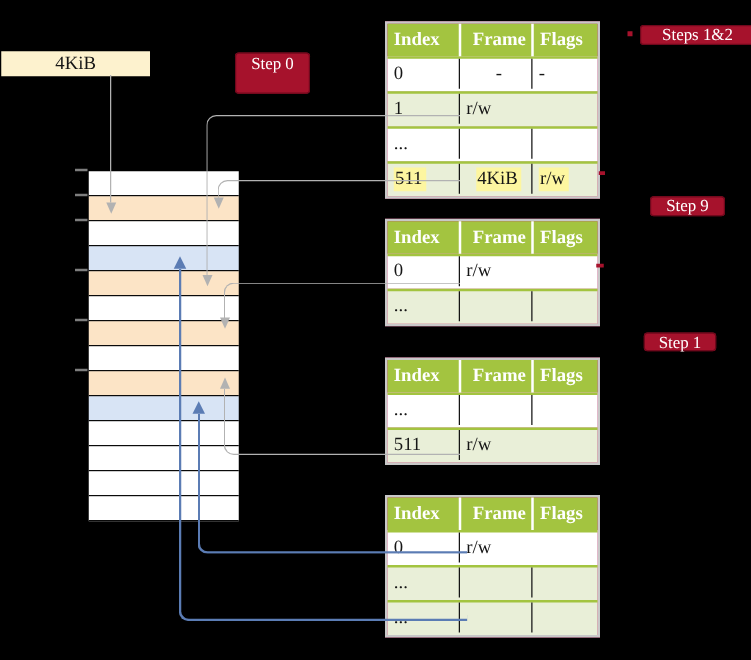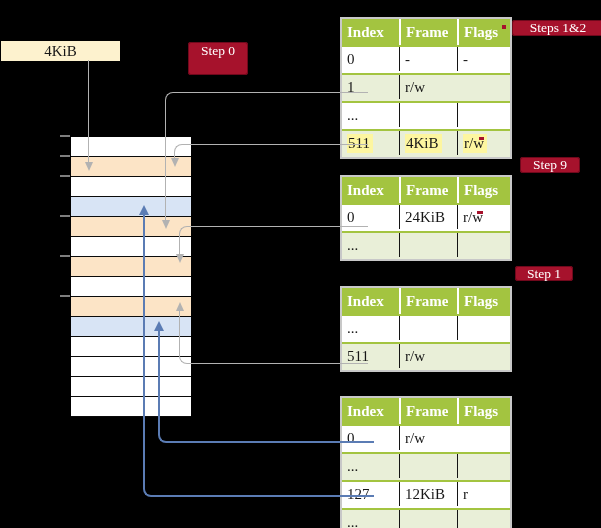--- a/index.html
+++ b/index.html
@@ -26,32 +26,32 @@
   
   #memory{position:absolute;left:70px;top:136px;width:120px;border:1px solid #000;}
   .mcell{width:120px;height:20px;box-sizing:border-box;border-bottom:1.5px solid #0a0a0a;}
   .mcell.white{background:#ffffff;}
   .mcell.orange{background:var(--cell-orange);}
   .mcell.blue{background:var(--cell-blue);}
   .tick{position:absolute;left:60px;width:10px;height:2px;background:#7e7e7e;}
   
   .ptable{
     position:absolute;left:308px;width:172px;box-sizing:border-box;
-    border:2px solid #c8c8c8;background:#be185d;margin-left:32px;
+    border:2px solid #c8c8c8;background:#be185d;
   }
   .thead{display:flex;background:var(--header-green);height:26px;}
   .th{box-sizing:border-box;height:26px;line-height:26px;padding-left:5px;
       color:#fff;font-weight:bold;font-size:15px;}
   .th+.th{border-left:2px solid #fff;}
   .trow{display:flex;height:26px;border-top:2px solid var(--header-green);background:#fff;}
   .trow.shade{background:var(--row-green);}
   .td{box-sizing:border-box;height:24px;line-height:24px;padding-left:5px;
       color:#161616;font-size:15px;white-space:nowrap;}
   .td+.td{border-left:1.5px solid #141414;}
-  .c0{width:57px;} .c1{width:58px;} .c2{width:53px;}
+  .c0{width:57px;} .c1{width:58px;text-align:center;} .c2{width:53px;}
   .hl{background:var(--highlight-yellow);padding:1px 3px 2px 1px;}
   
   .seg{position:absolute;}
   .head{position:absolute;width:0;height:0;}
   .mark{position:absolute;background:var(--badge-red);}
 </style>
 </head>
 <body>
 
 <div id="canvas">
@@ -125,21 +125,20 @@
         </div>
       </div>
       <div class="ptable" style="top: 175px;">
         <div class="thead">
           <div class="th c0"><span>Index</span></div>
           <div class="th c1"><span>Frame</span></div>
           <div class="th c2"><span>Flags</span></div>
         </div>
         <div class="trow">
           <div class="td c0"><span>0</span></div>
-          <div class="td c1"><span>24KiB</span></div>
           <div class="td c2"><span>r/w</span></div>
         </div>
         <div class="trow shade">
           <div class="td c0"><span>...</span></div>
           <div class="td c1"></div>
           <div class="td c2"></div>
         </div>
       </div>
       <div class="ptable" style="top: 286px;">
         <div class="thead">
@@ -164,25 +163,20 @@
           <div class="th c2"><span>Flags</span></div>
         </div>
         <div class="trow">
           <div class="td c0"><span>0</span></div>
           <div class="td c2"><span>r/w</span></div>
         </div>
         <div class="trow shade">
           <div class="td c0"><span>...</span></div>
           <div class="td c1"></div>
           <div class="td c2"></div>
-        </div>
-        <div class="trow">
-          <div class="td c0"><span>127</span></div>
-          <div class="td c1"><span>12KiB</span></div>
-          <div class="td c2"><span>r</span></div>
         </div>
         <div class="trow shade">
           <div class="td c0"><span>...</span></div>
           <div class="td c1"></div>
           <div class="td c2"></div>
         </div>
       </div>
     </div>
   <div id="arrows">
       <div class="seg" style="left: 88px; top: 60px; height: 102px; border-left: 1.5px solid rgb(178, 178, 178);"></div>

